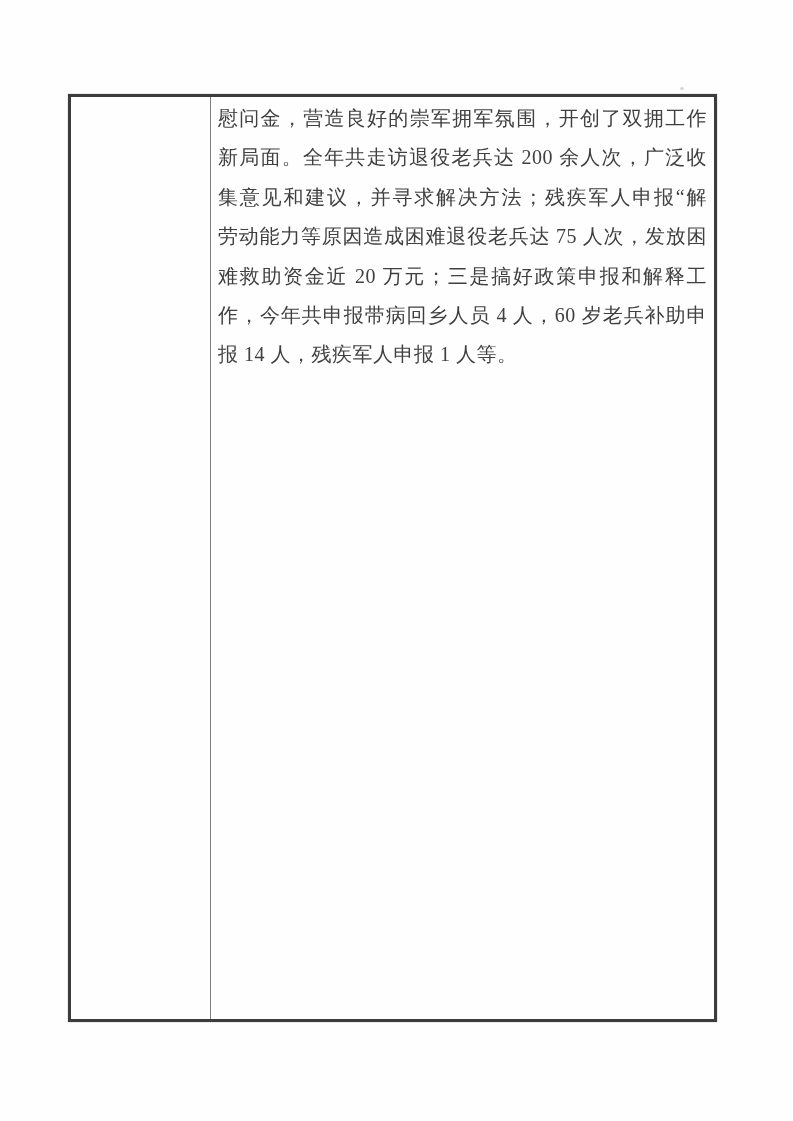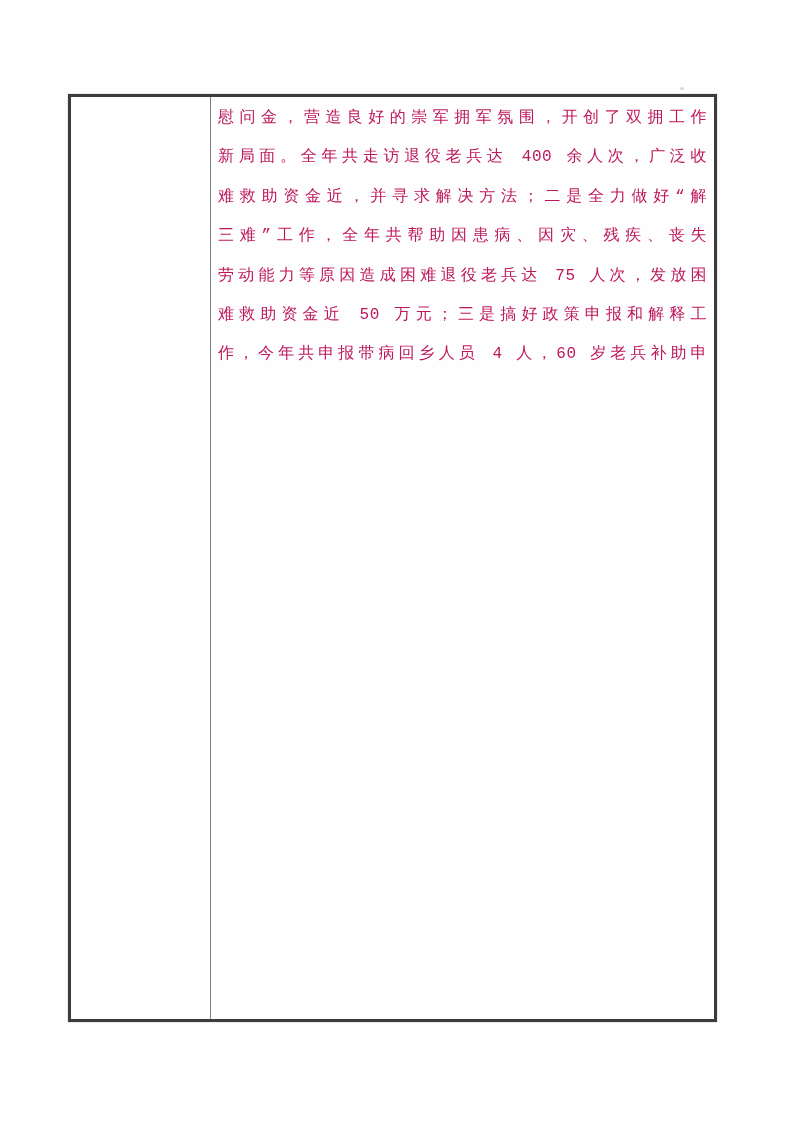--- a/index.html
+++ b/index.html
@@ -33,30 +33,29 @@
     border-right: 1px solid #7e7e7e;
     flex: 0 0 140px;
   }
   .cell-content {
     flex: 1 1 auto;
     box-sizing: border-box;
     padding: 2px 7px 0 7px;
     overflow: hidden;
   }
   .text-line {
-    font-size: 16px;
+    font-size: 20px;
     line-height: 39.4px;
     height: 39.4px;
-    color: #be185d;
+    color: #404040;
     text-align: justify;
     text-align-last: justify;
     text-justify: inter-character;
     letter-spacing: 0.5px;
     white-space: normal;
-    font-family: Liberation Mono, monospace;
   }
   .text-line.last {
     text-align: left;
     text-align-last: left;
   }
   .scan-speckle {
     position: absolute;
     left: 680px;
     top: 87px;
     width: 4px;
@@ -67,22 +66,22 @@
   }
 </style>
 </head>
 <body>
 
 <div class="page">
   <div class="report-table">
     <div class="cell-label"></div>
     <div class="cell-content">
       <div class="text-line">慰问金，营造良好的崇军拥军氛围，开创了双拥工作</div>
-      <div class="text-line">新局面。全年共走访退役老兵达 400 余人次，广泛收</div>
-      <div class="text-line">难救助资金近，并寻求解决方法；二是全力做好“解</div>
-      <div class="text-line">三难”工作，全年共帮助因患病、因灾、残疾、丧失</div>
+      <div class="text-line">新局面。全年共走访退役老兵达 200 余人次，广泛收</div>
+      <div class="text-line">集意见和建议，并寻求解决方法；残疾军人申报“解</div>
       <div class="text-line">劳动能力等原因造成困难退役老兵达 75 人次，发放困</div>
-      <div class="text-line">难救助资金近 50 万元；三是搞好政策申报和解释工</div>
+      <div class="text-line">难救助资金近 20 万元；三是搞好政策申报和解释工</div>
       <div class="text-line">作，今年共申报带病回乡人员 4 人，60 岁老兵补助申</div>
+      <div class="text-line last">报 14 人，残疾军人申报 1 人等。</div>
     </div>
   </div>
   <div class="scan-speckle"></div>
 </div>
 
 </body></html>

